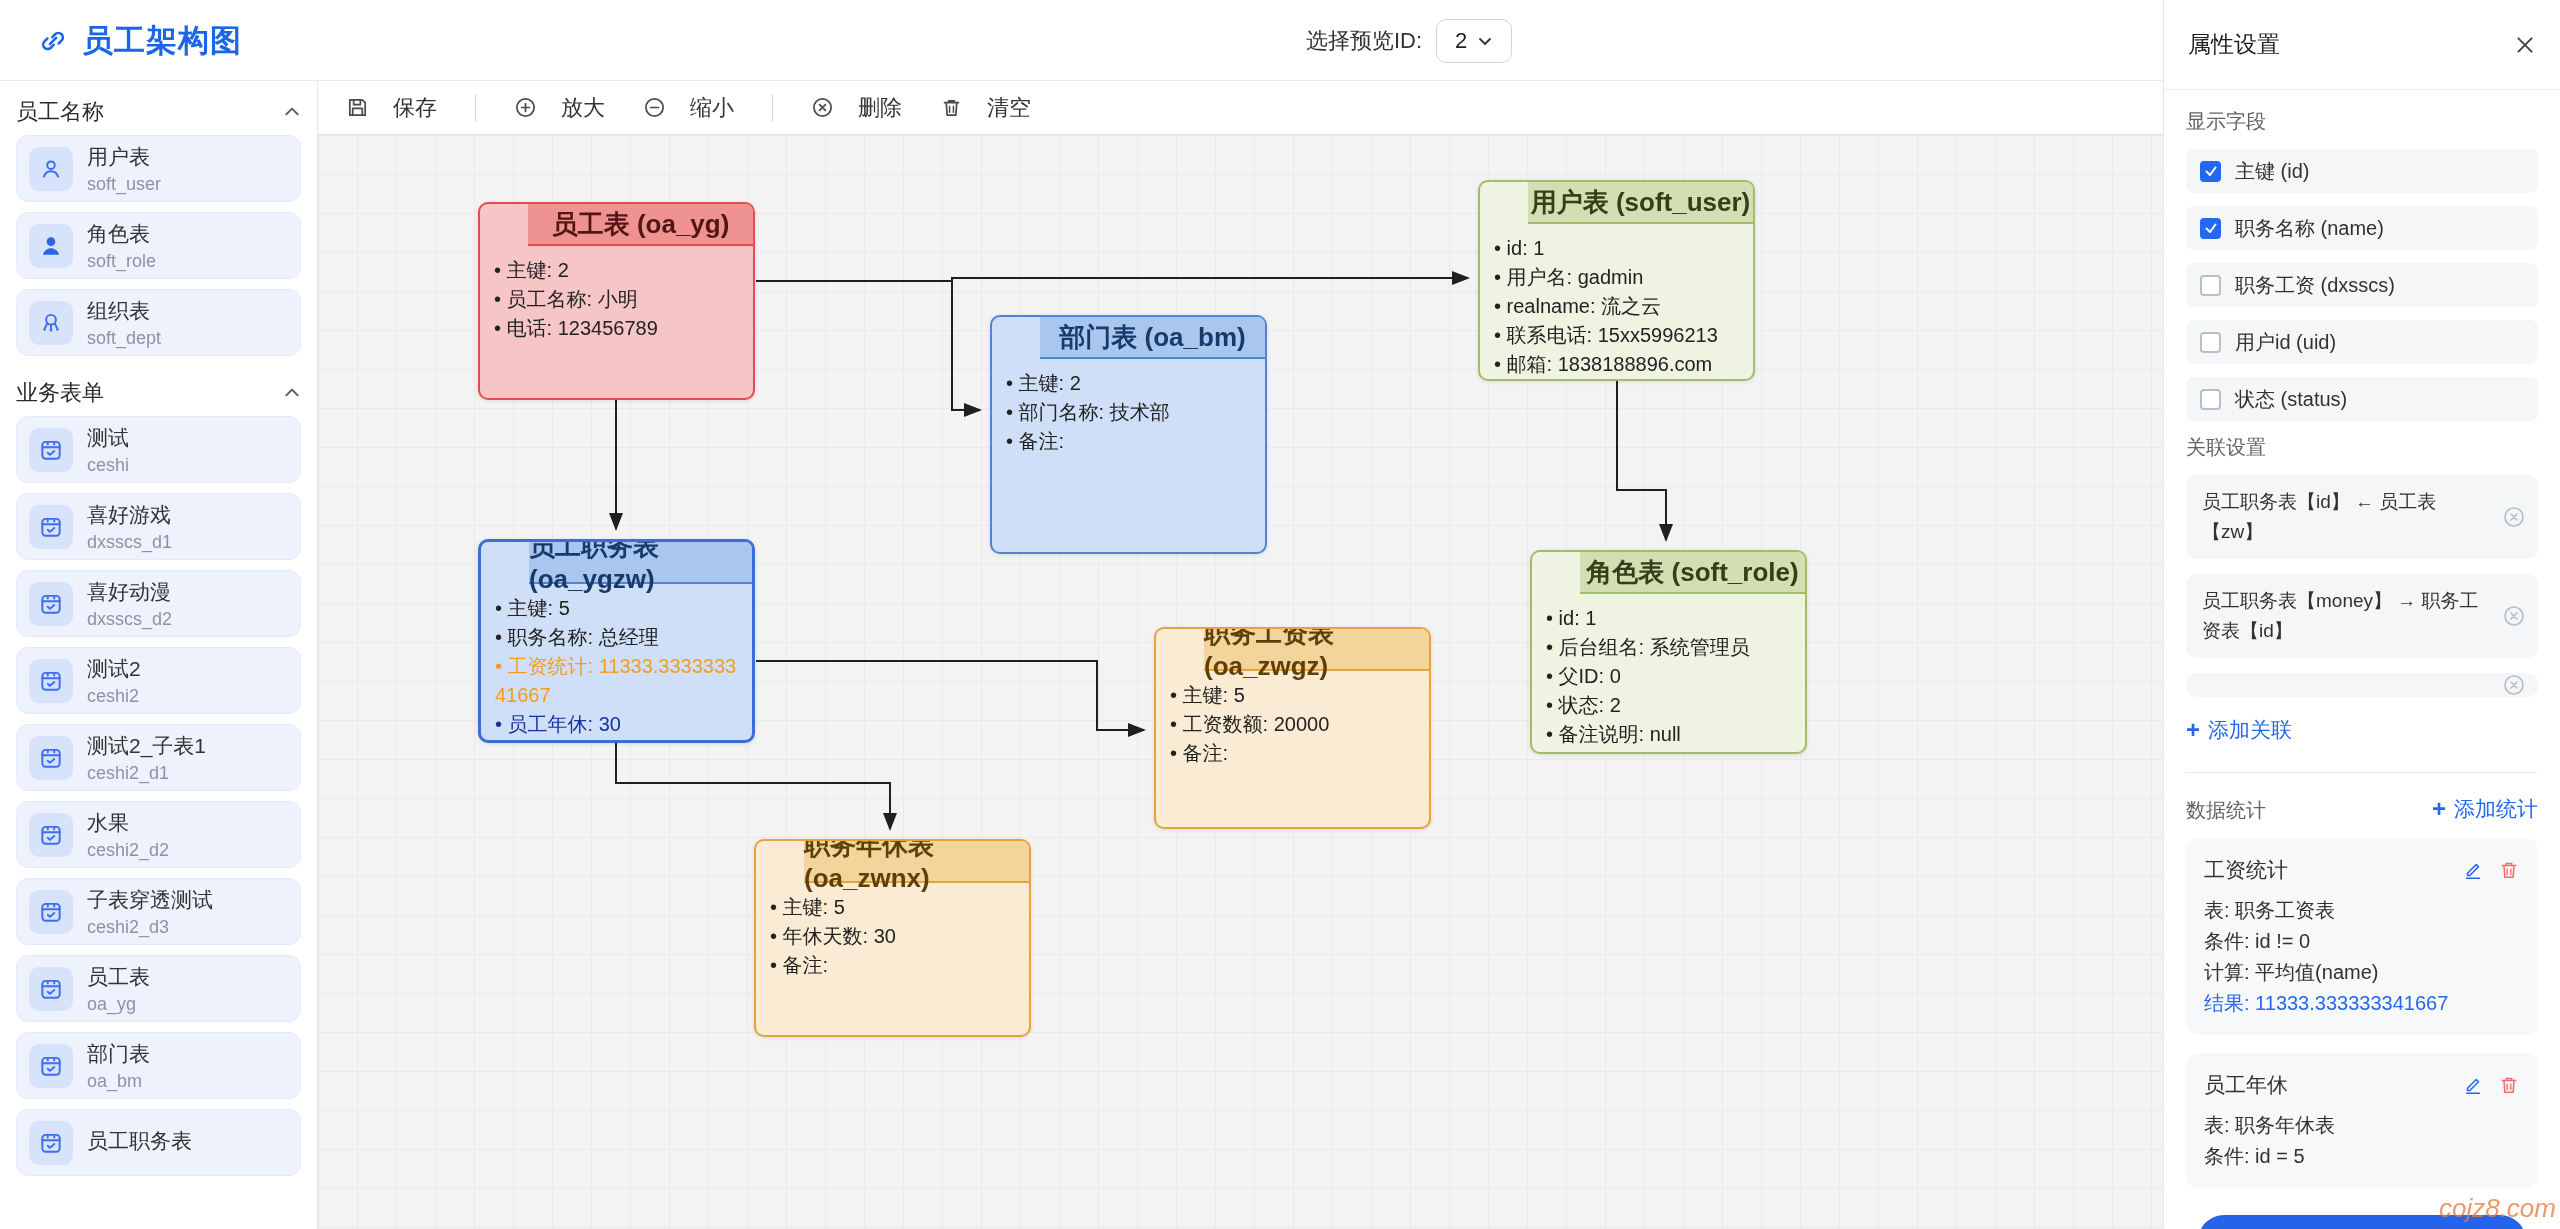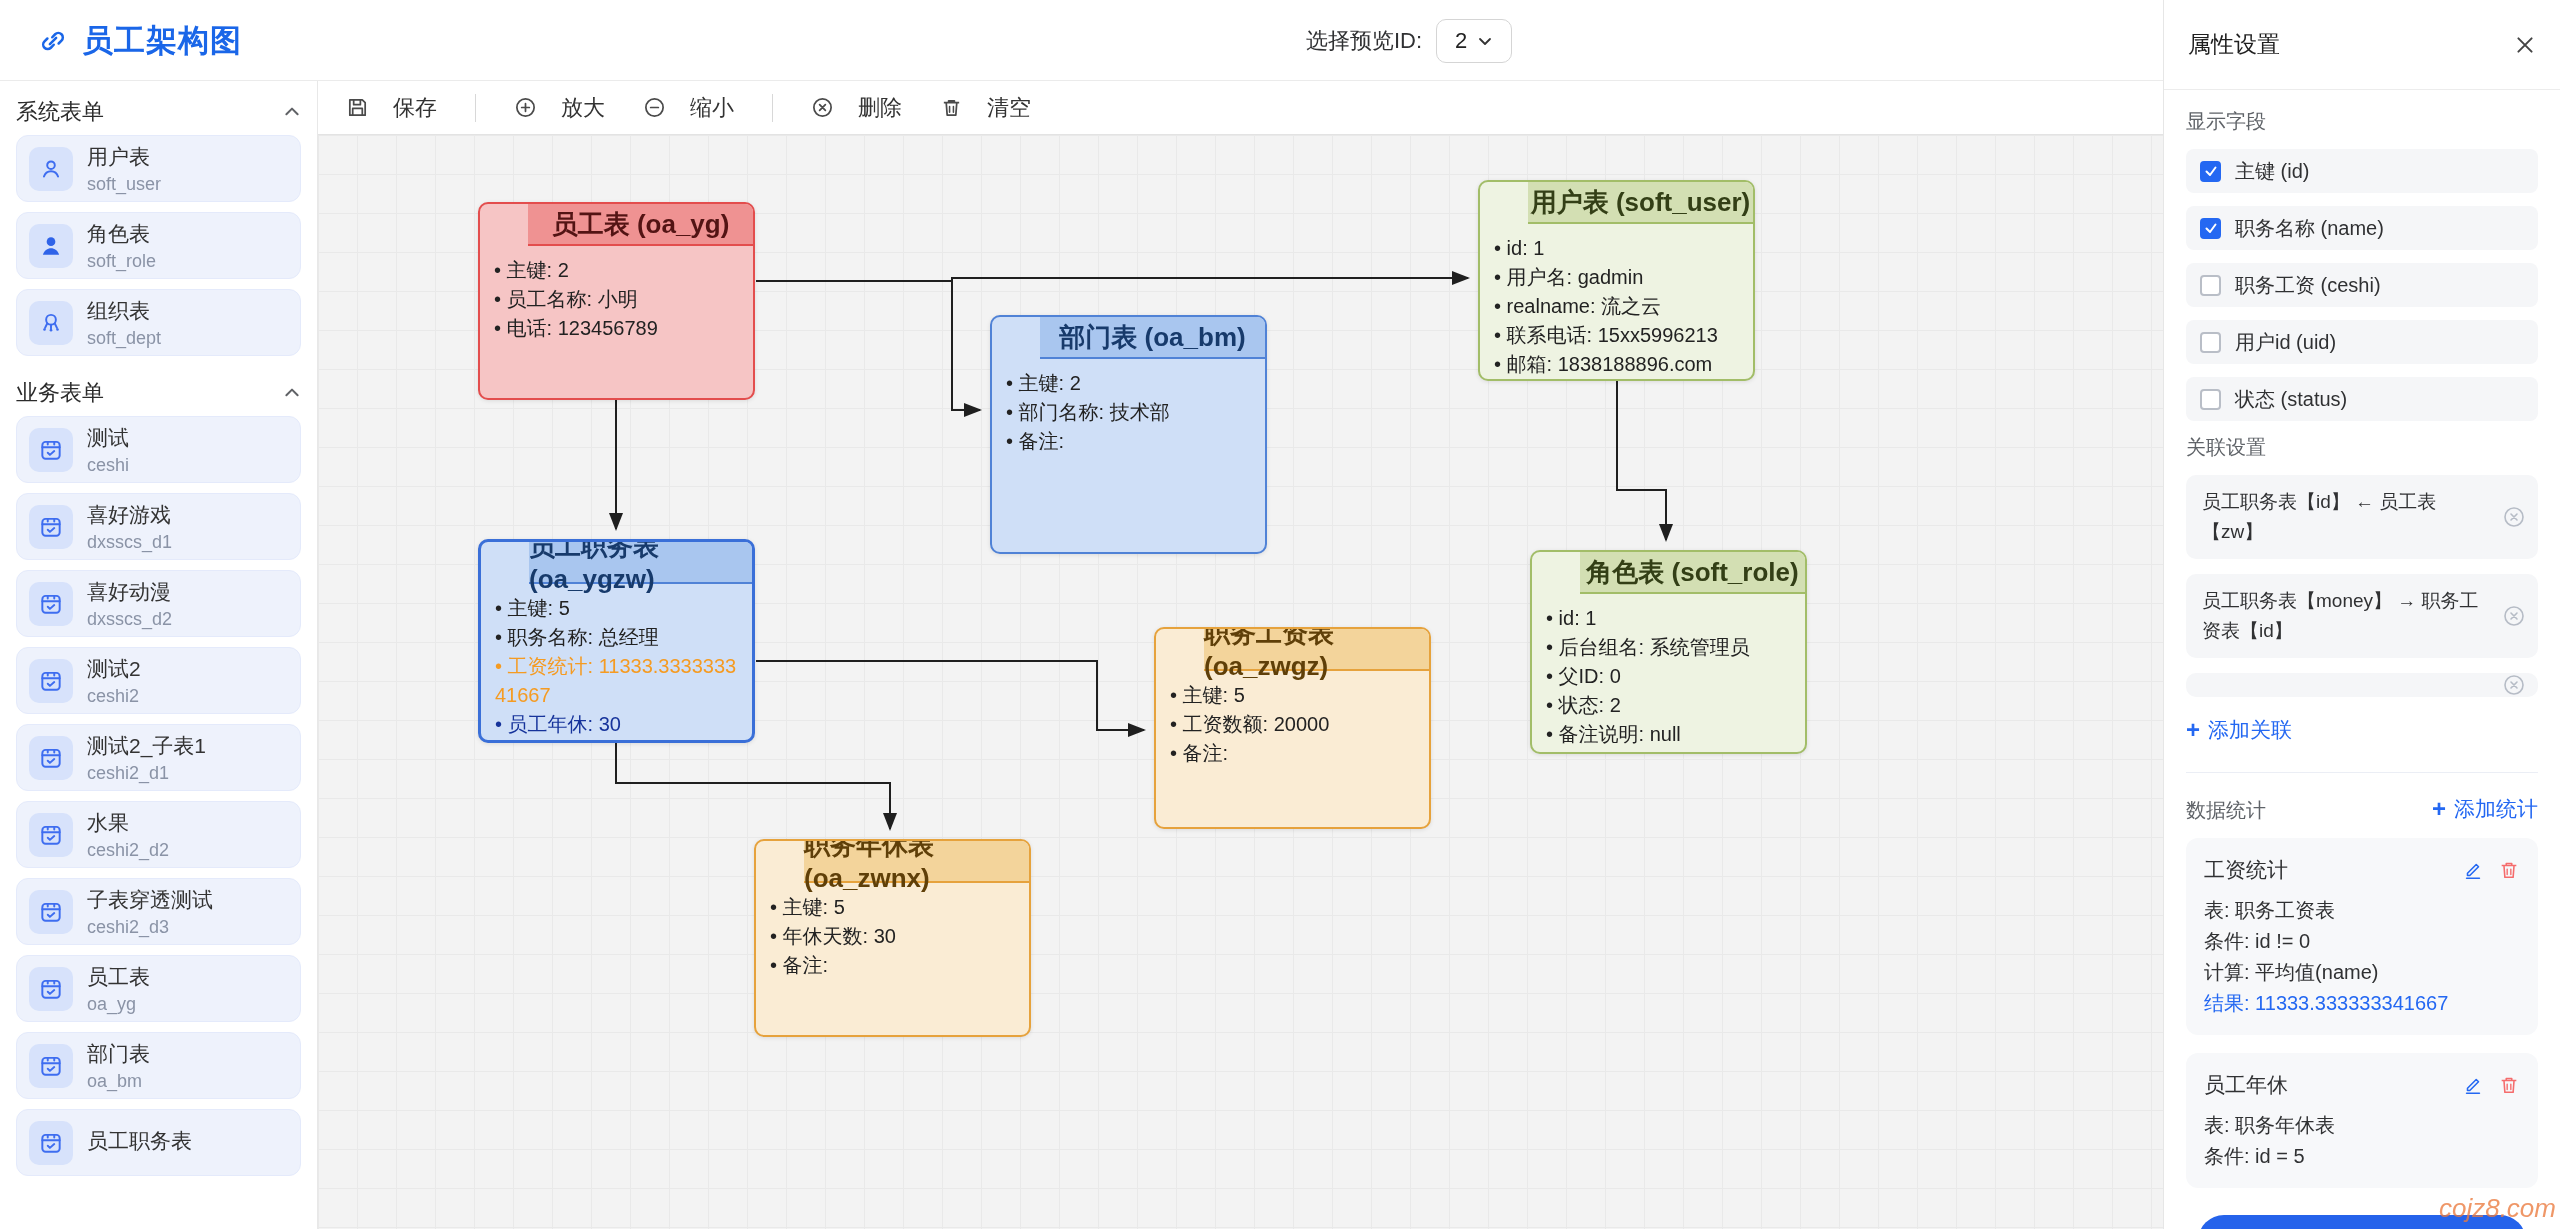--- a/index.html
+++ b/index.html
@@ -117,21 +117,21 @@
           <polyline points="3,6 8,11 13,6" fill="none" stroke="#333" stroke-width="1.8" stroke-linecap="round" stroke-linejoin="round"></polyline>
         </svg>
       </div>
     </div>
   </div>
 
   <div class="sidebar">
     <div id="side-sections">
         <div>
     <div class="side-sec-head">
-      <span>系统表单</span>
+      <span>员工名称</span>
       <svg width="18" height="18" viewBox="0 0 16 16">
         <polyline points="3,10 8,5 13,10" fill="none" stroke="#606266" stroke-width="1.8" stroke-linecap="round" stroke-linejoin="round"></polyline>
       </svg>
     </div>
     <div class="side-items">
             <div class="side-item">
     <div class="side-icon">
                 <svg width="26" height="26" viewBox="0 0 24 24">
                   <circle cx="12" cy="8.5" r="3.5" fill="none" stroke="#3e6df0" stroke-width="1.8"></circle>
                   <path d="M5.5 19c1-3.4 3.5-5 6.5-5s5.5 1.6 6.5 5" fill="none" stroke="#3e6df0" stroke-width="1.8" stroke-linecap="round"></path>
@@ -460,21 +460,21 @@
           <div class="chk-row">
     <span class="chk on">
               <svg width="14" height="14" viewBox="0 0 14 14">
                 <polyline points="2.5,7.5 6,11 11.5,3.5" fill="none" stroke="#fff" stroke-width="2" stroke-linecap="round" stroke-linejoin="round"></polyline>
               </svg>
             </span>
     <span>职务名称 (name)</span>
   </div>
           <div class="chk-row">
     <span class="chk"></span>
-    <span>职务工资 (ceshi)</span>
+    <span>职务工资 (dxsscs)</span>
   </div>
           <div class="chk-row">
     <span class="chk"></span>
     <span>用户id (uid)</span>
   </div>
           <div class="chk-row">
     <span class="chk"></span>
     <span>状态 (status)</span>
   </div>
         </div>

